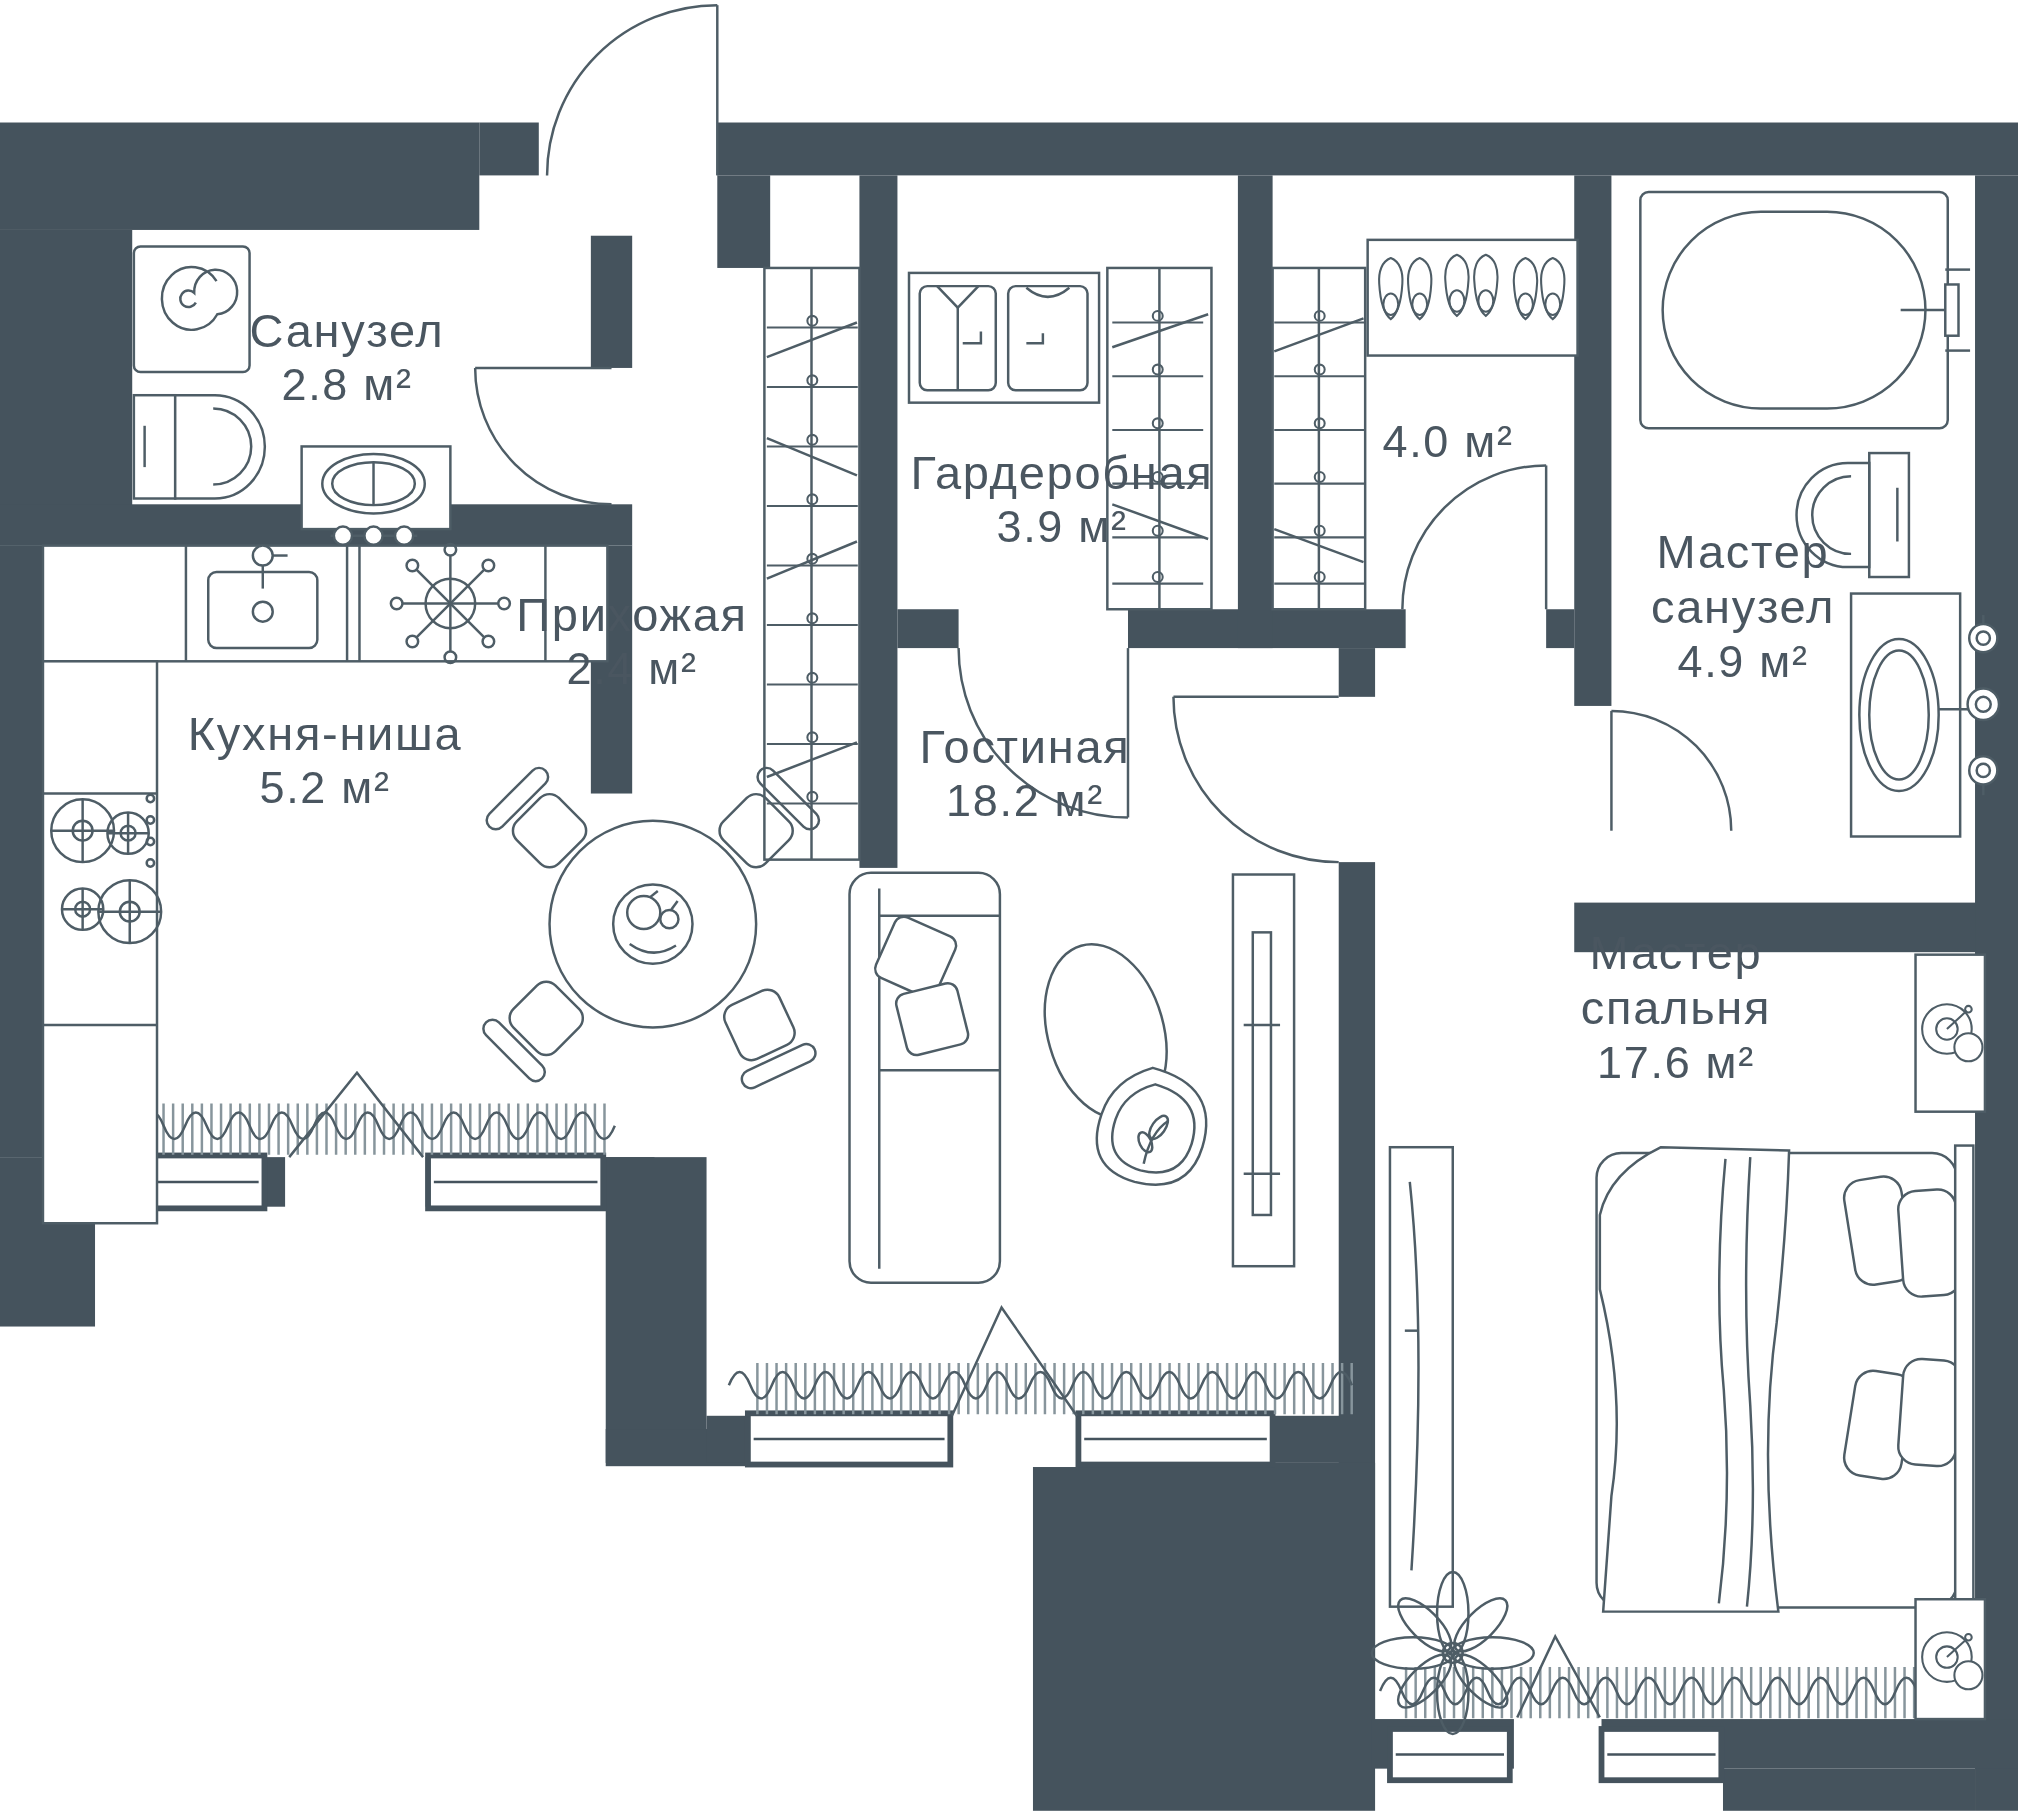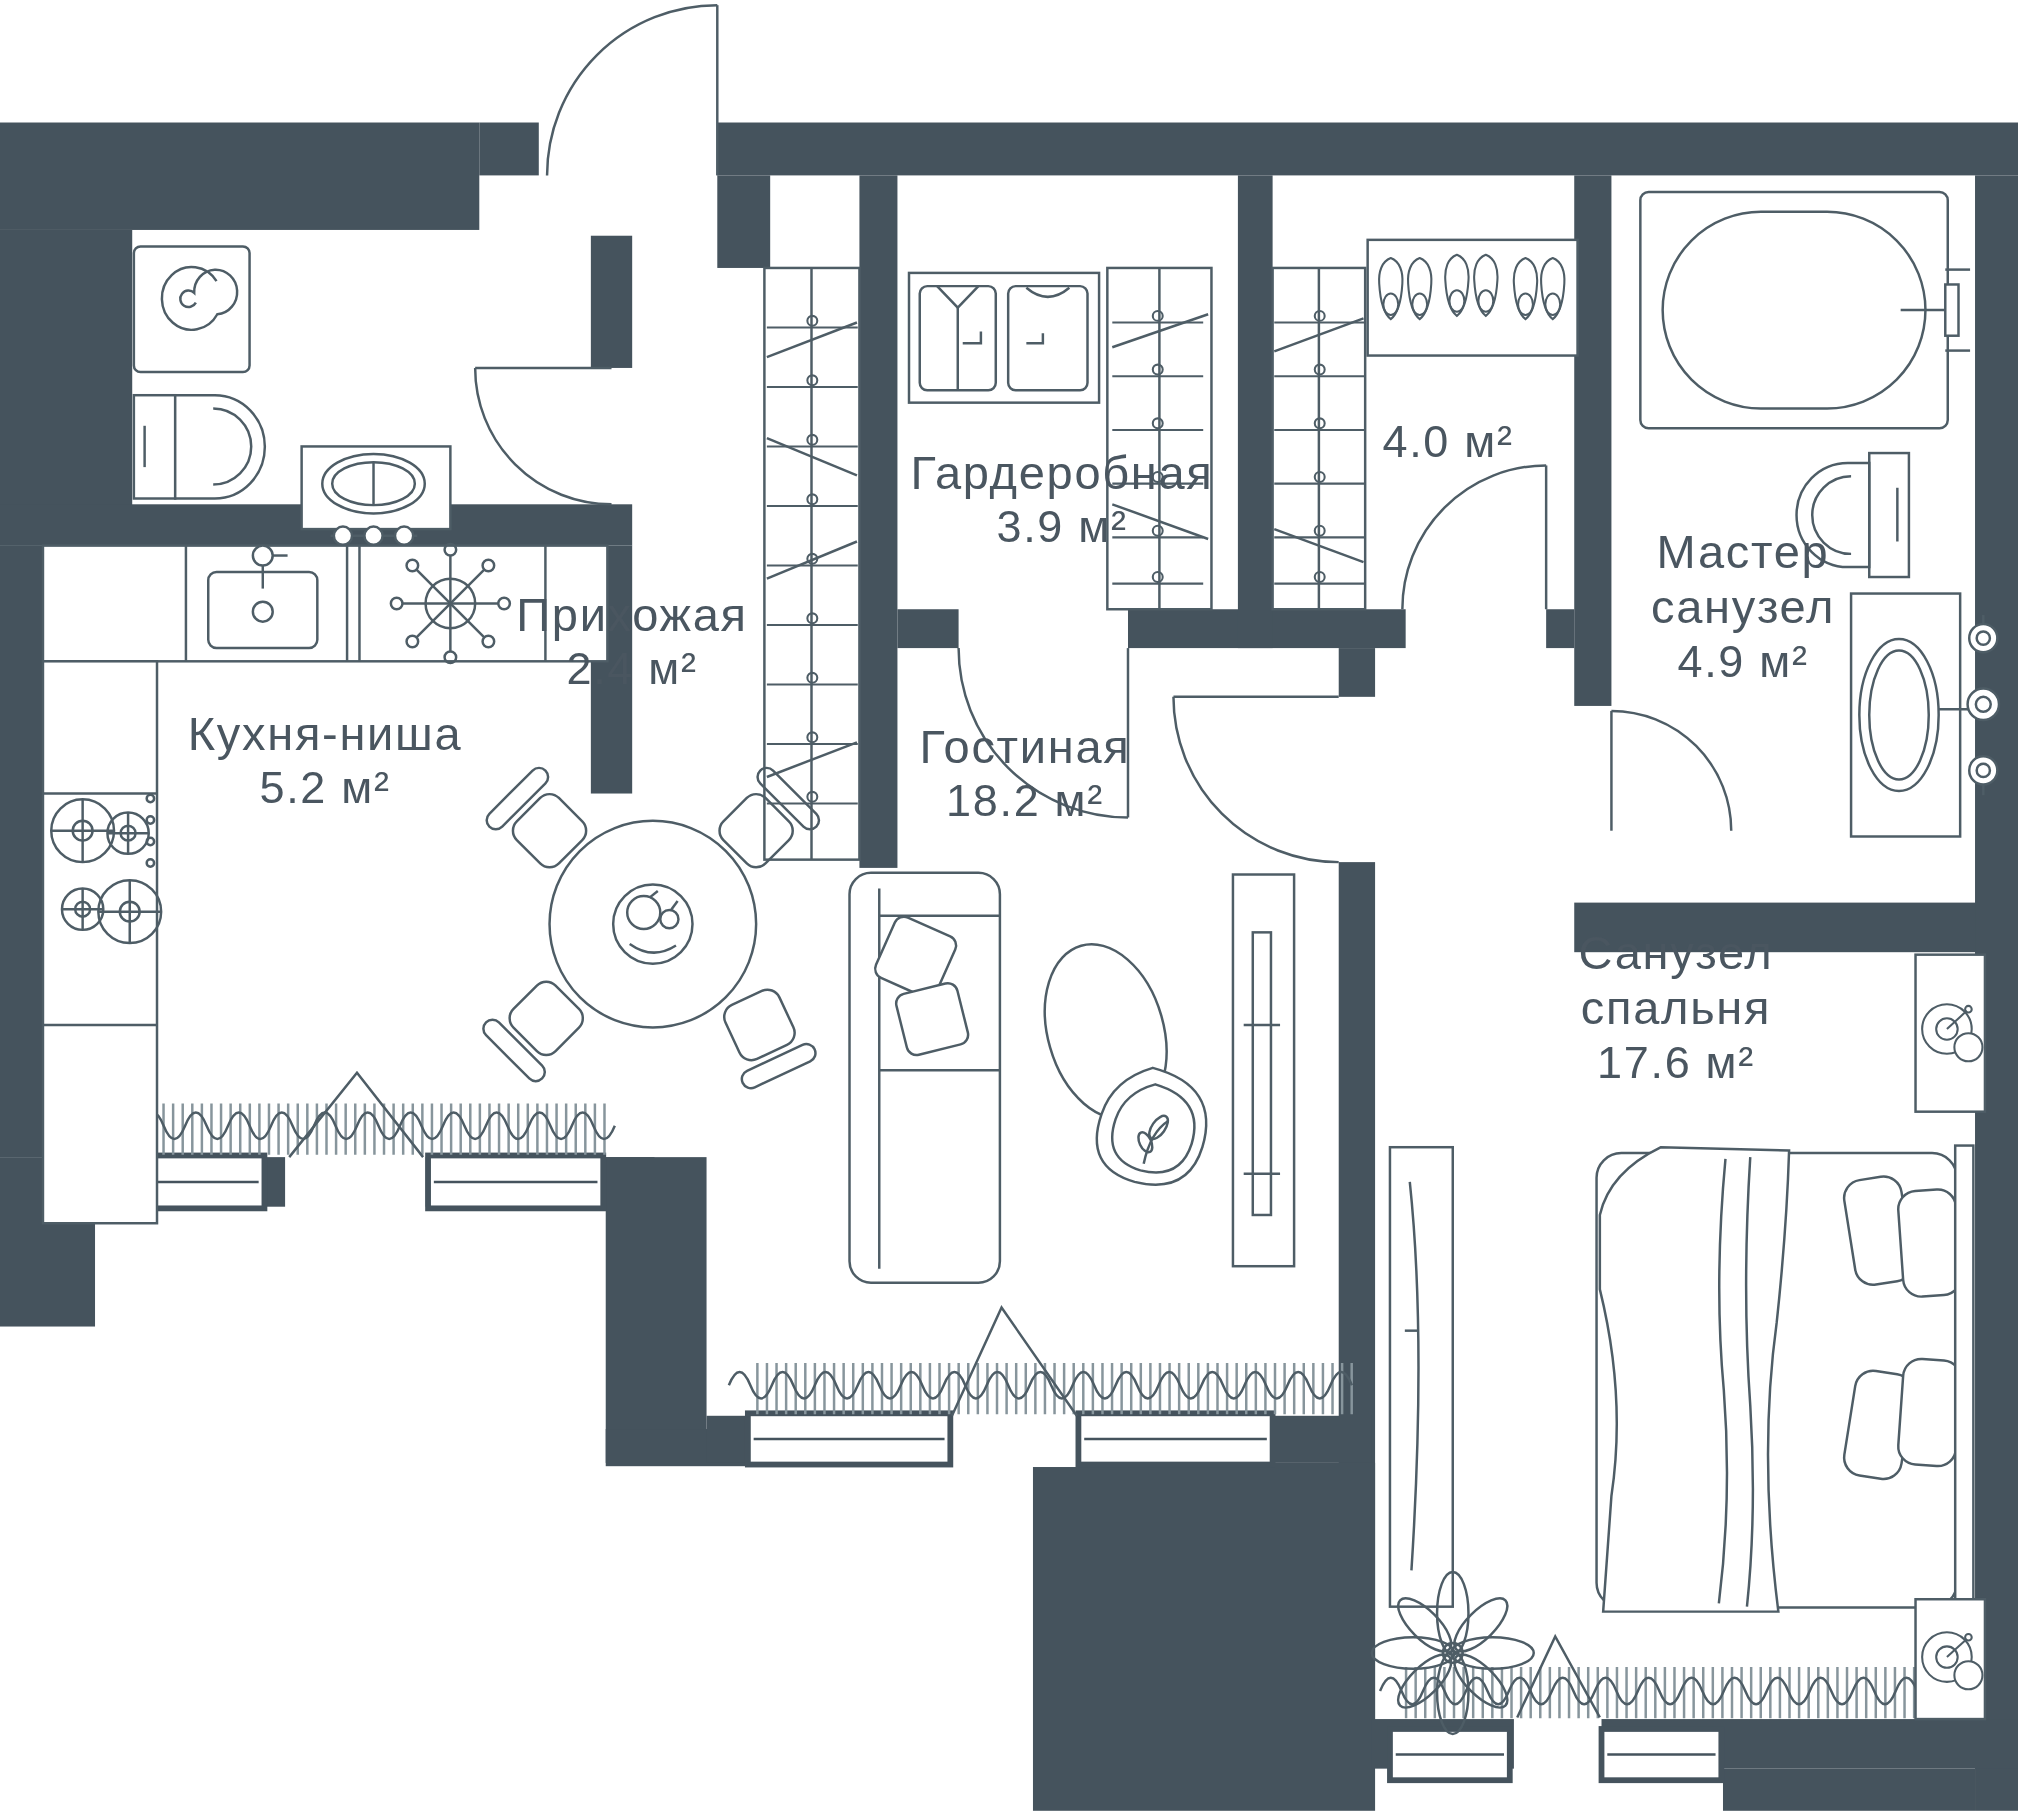--- a/index.html
+++ b/index.html
@@ -419,20 +419,24 @@
       <ellipse cx="1710" cy="2000" rx="50" ry="19"></ellipse>
       <ellipse cx="1806" cy="2000" rx="50" ry="19"></ellipse>
       <ellipse cx="1724" cy="1966" rx="17" ry="42" transform="rotate(-45 1724 1966)"></ellipse>
       <ellipse cx="1792" cy="1966" rx="17" ry="42" transform="rotate(45 1792 1966)"></ellipse>
       <ellipse cx="1724" cy="2034" rx="17" ry="42" transform="rotate(-135 1724 2034)"></ellipse>
       <ellipse cx="1792" cy="2034" rx="17" ry="42" transform="rotate(135 1792 2034)"></ellipse>
     </g>
   </g>
 </svg>
 
+<div class="room-label" style="left:347px;top:357px;">
+  <div class="nm">Санузел</div>
+  <div class="ar">2.8 м²</div>
+</div>
 
 <div class="room-label" style="left:632px;top:641px;">
   <div class="nm">Прихожая</div>
   <div class="ar">2.4 м²</div>
 </div>
 
 <div class="room-label" style="left:1062px;top:499px;">
   <div class="nm">Гардеробная</div>
   <div class="ar">3.9 м²</div>
 </div>
@@ -450,18 +454,18 @@
   <div class="nm">Кухня-ниша</div>
   <div class="ar">5.2 м²</div>
 </div>
 
 <div class="room-label" style="left:1025px;top:773px;">
   <div class="nm">Гостиная</div>
   <div class="ar">18.2 м²</div>
 </div>
 
 <div class="room-label" style="left:1676px;top:1007px;">
-  <div class="nm">Санузел спальня</div>
+  <div class="nm">Мастер спальня</div>
   <div class="ar">17.6 м²</div>
 </div>
 
 </div>
 
 
 </body></html>

